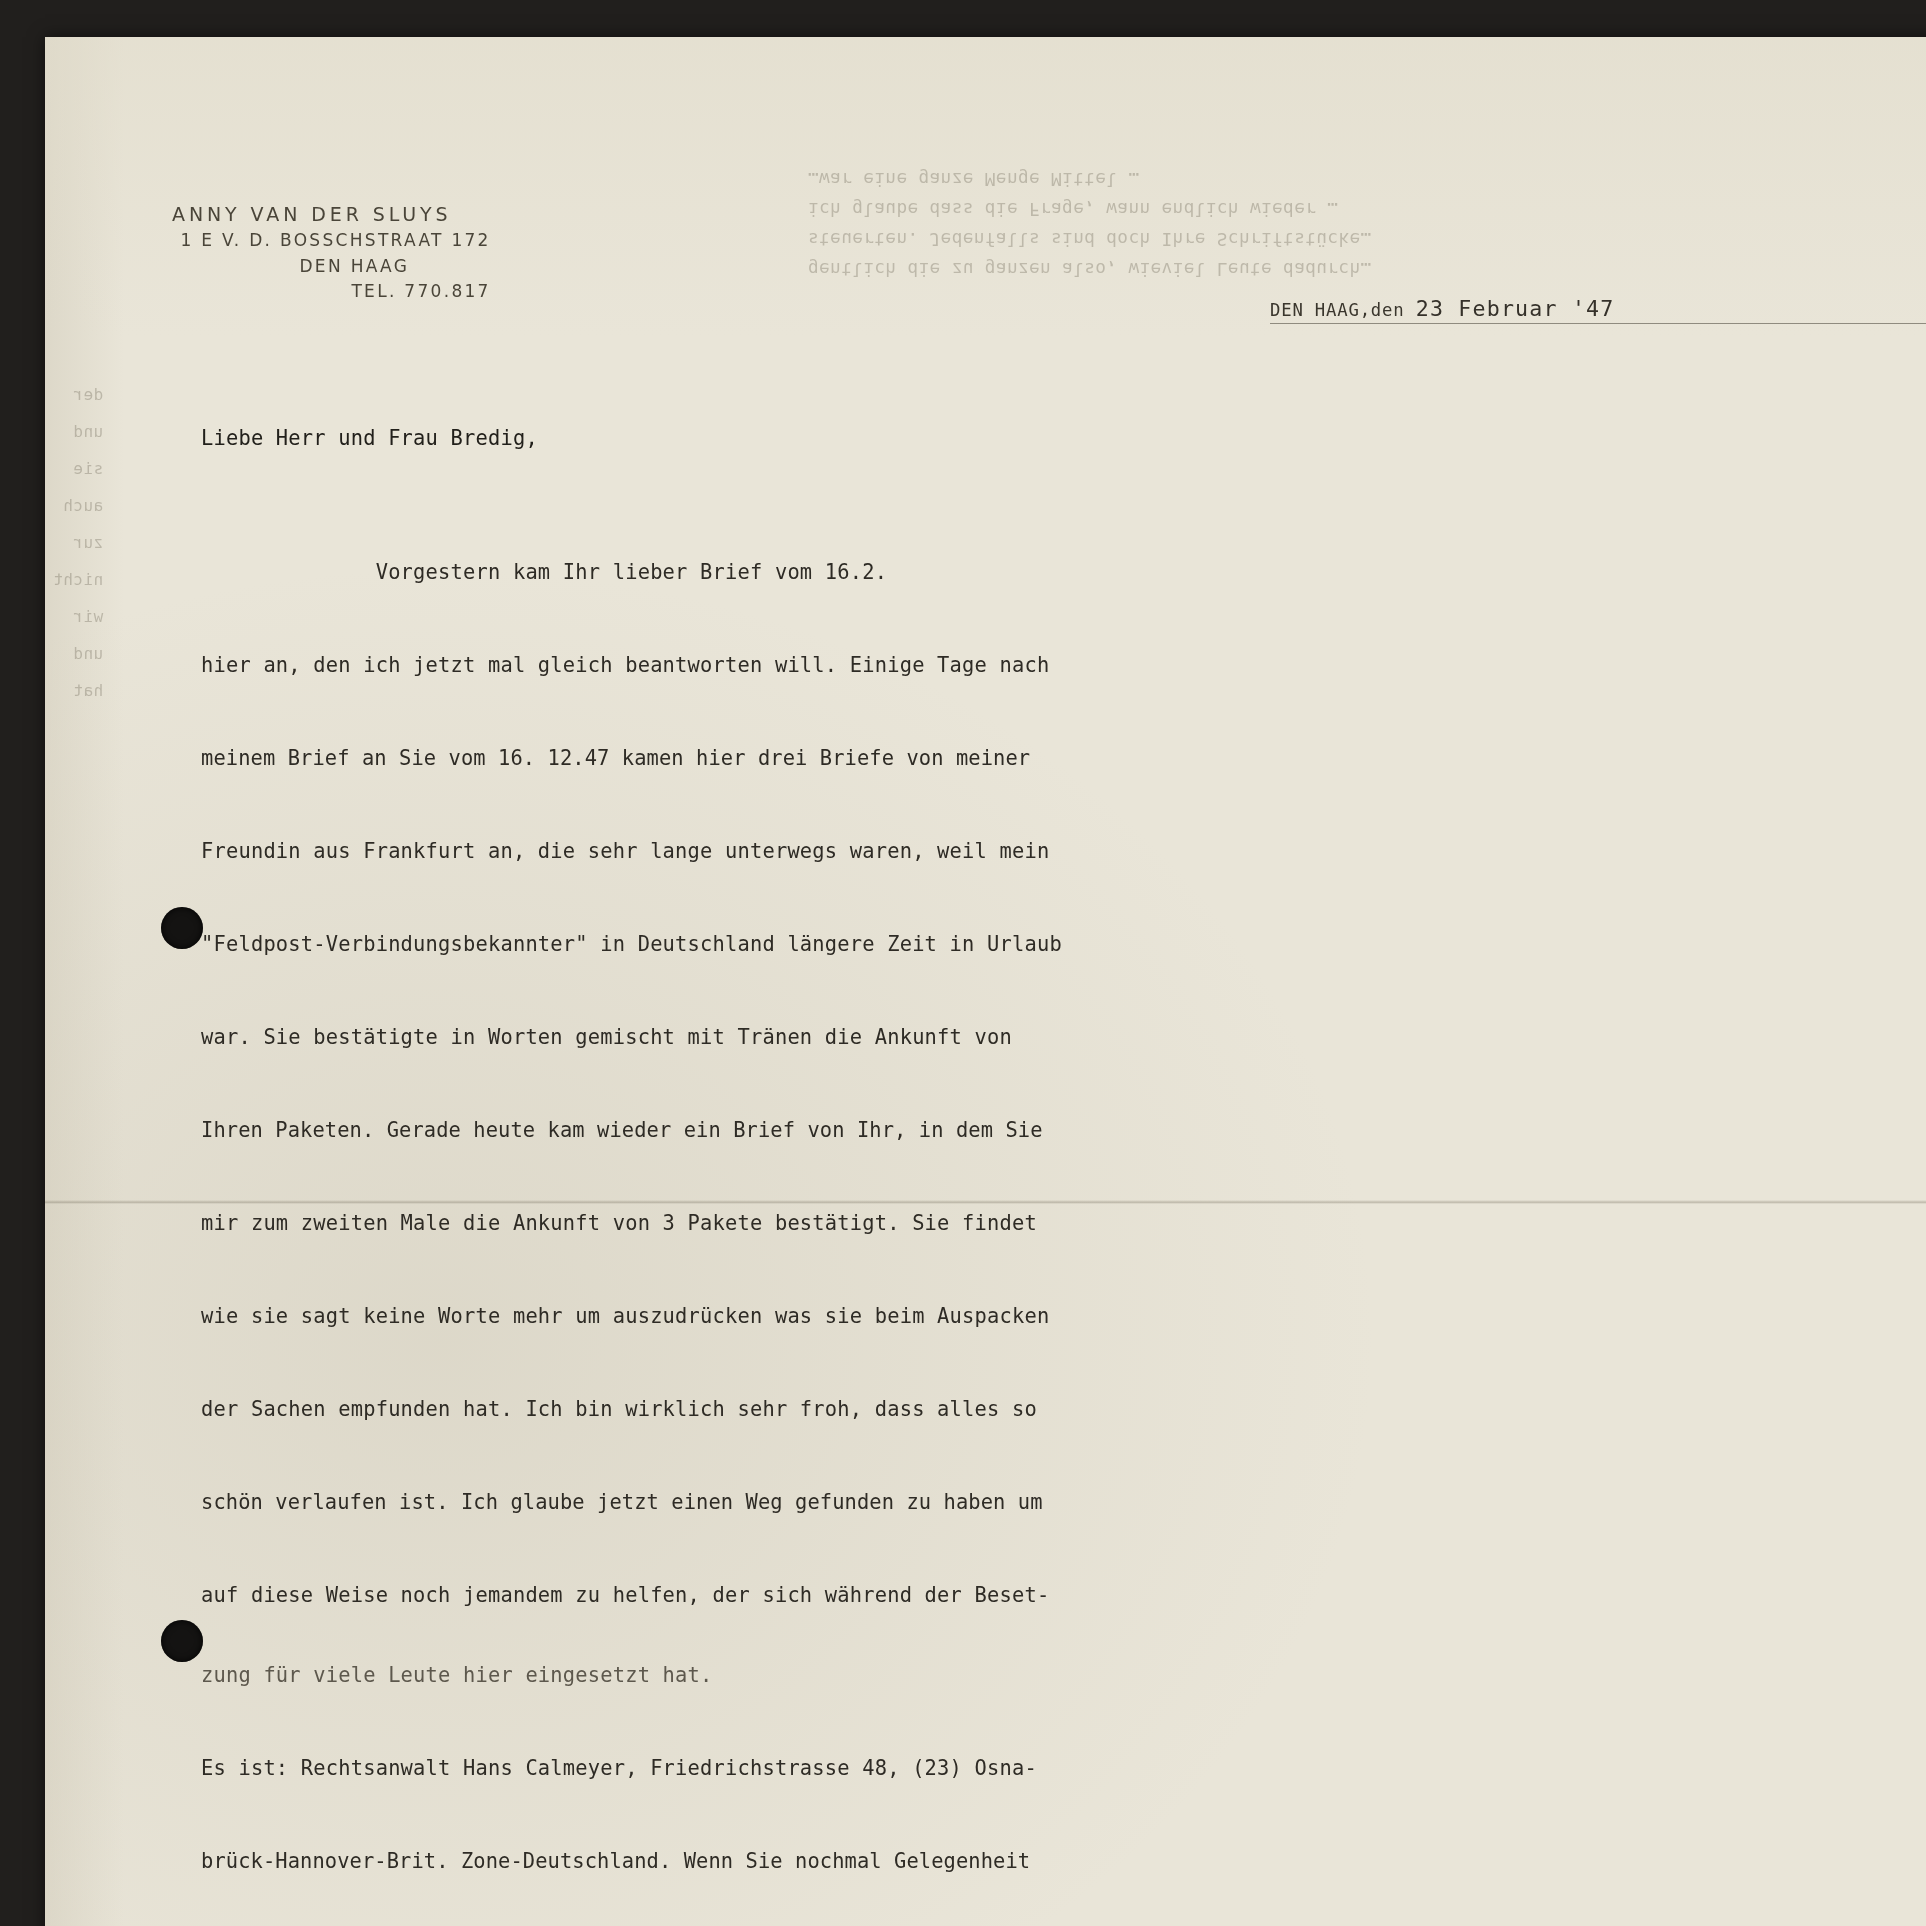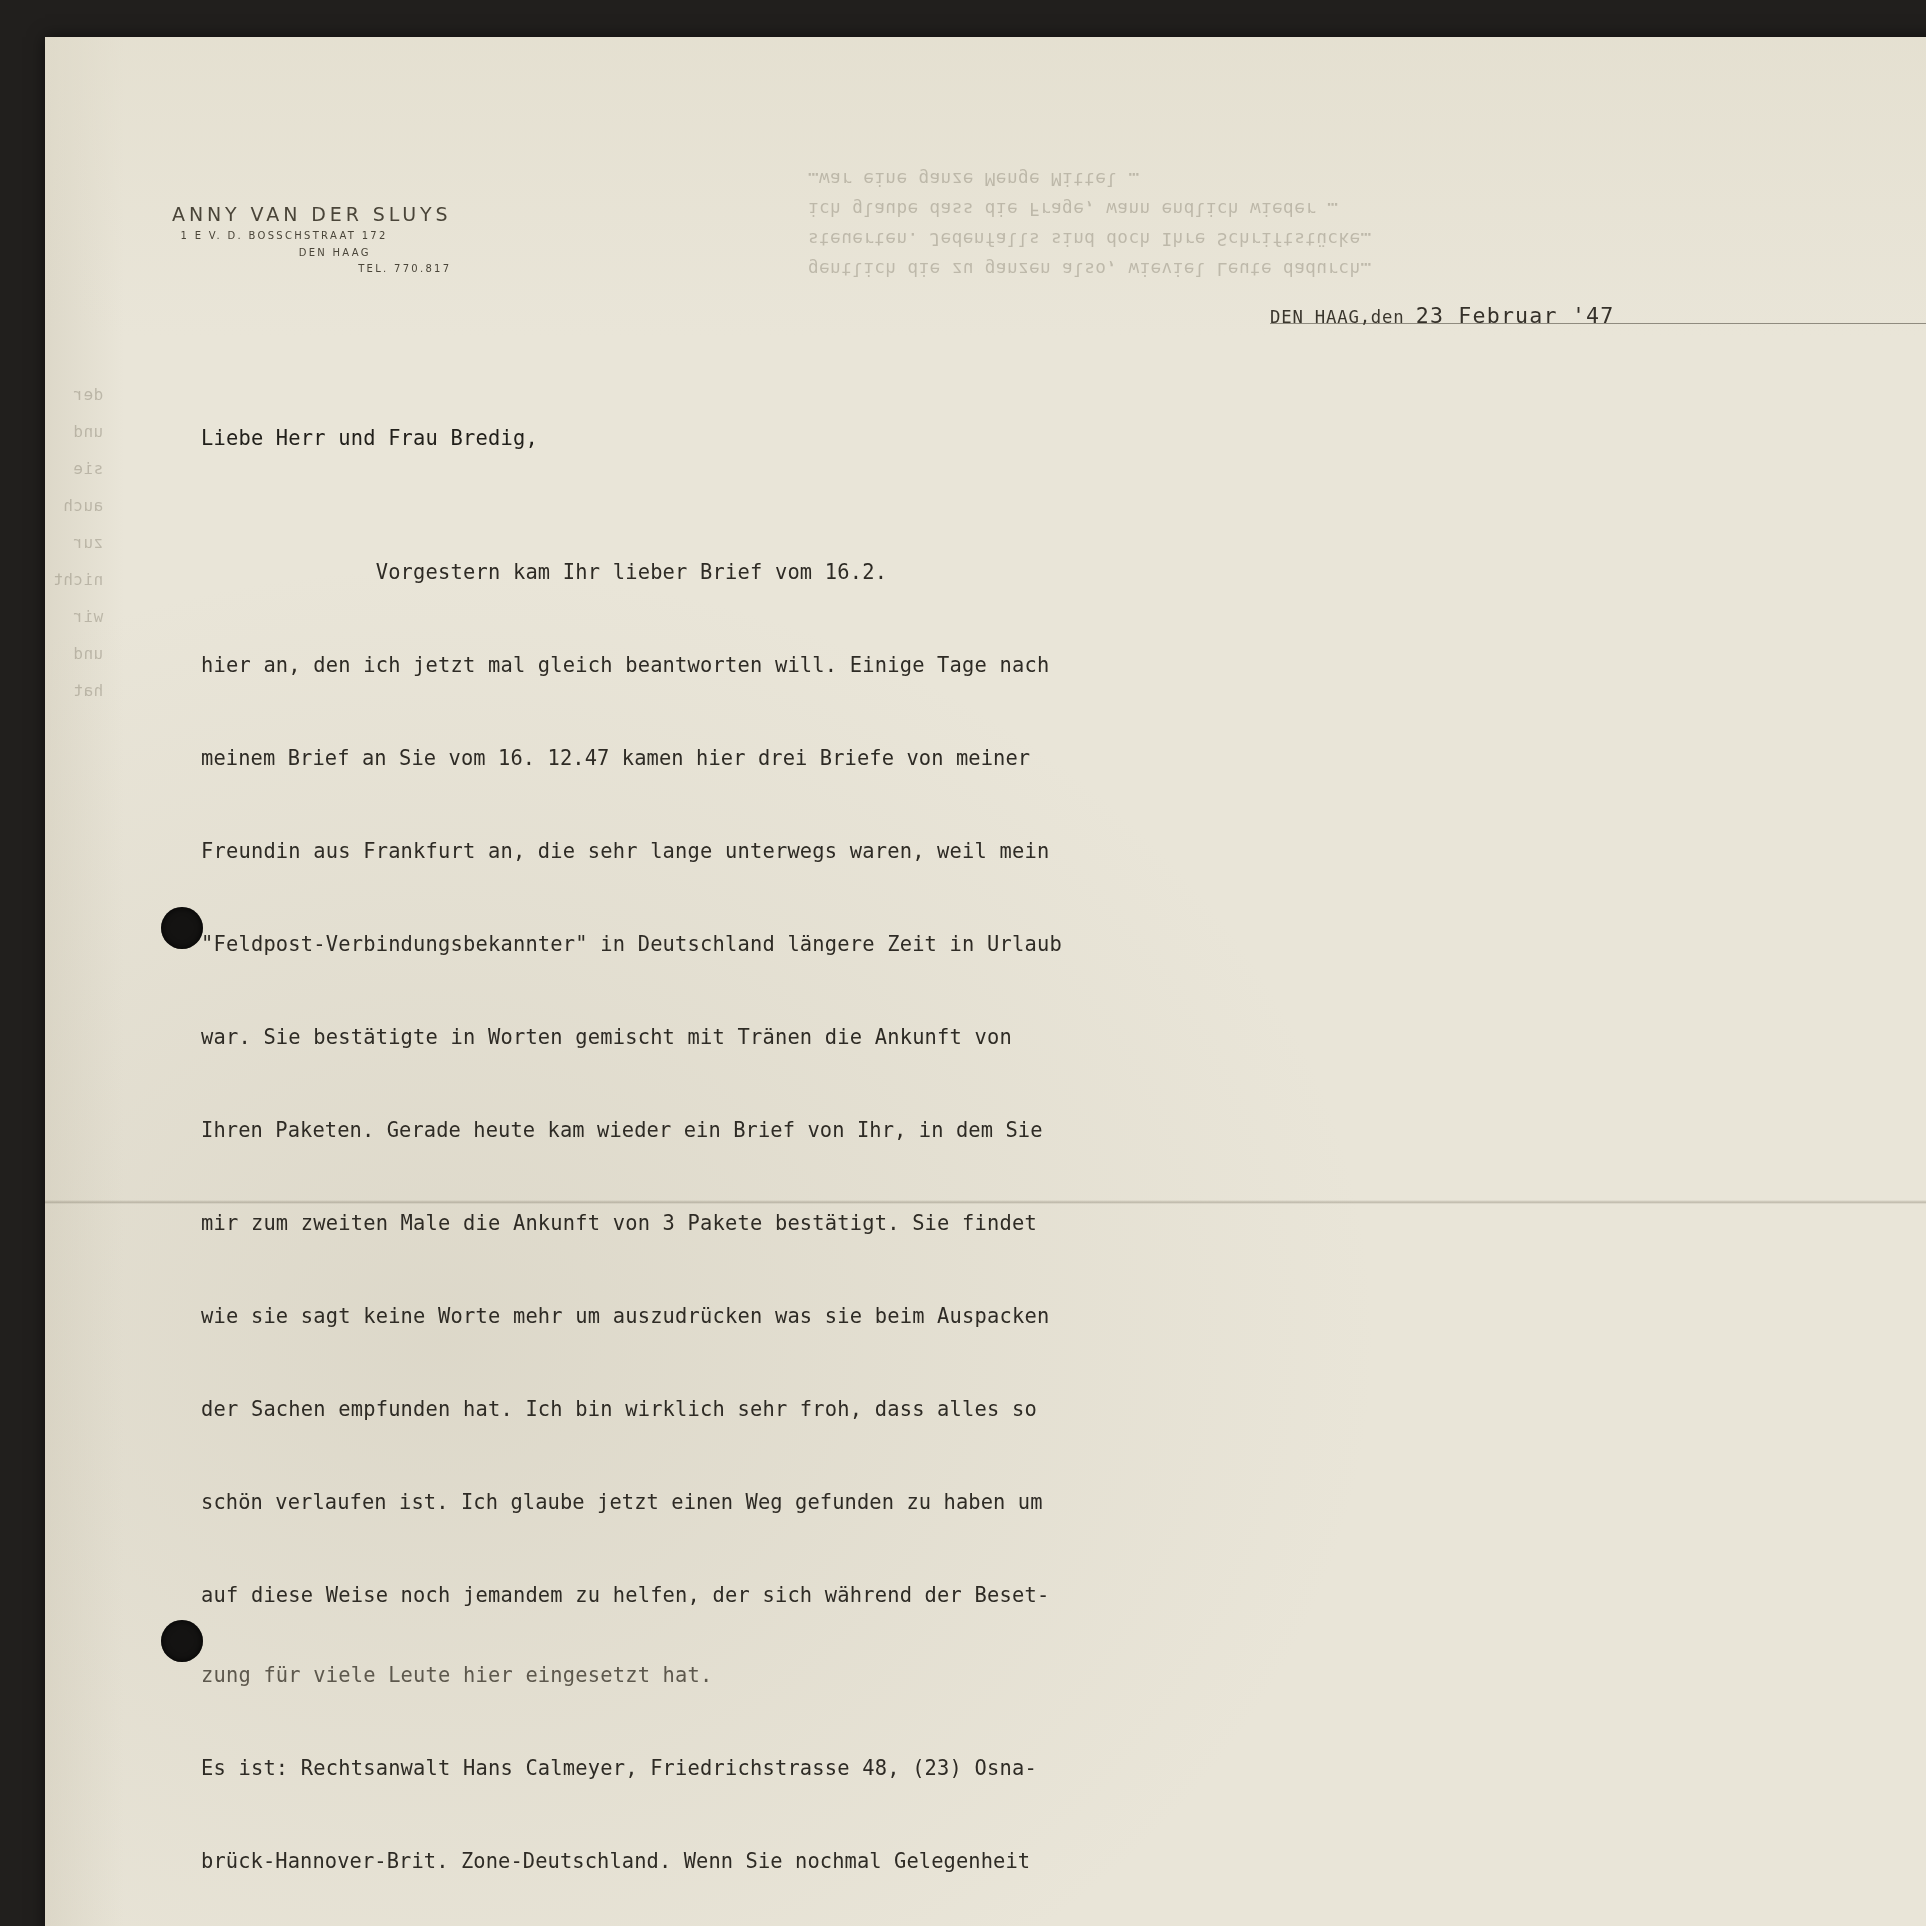--- a/index.html
+++ b/index.html
@@ -89,39 +89,38 @@
     top: 166px;
     color: #4a4539;
     font-family: "DejaVu Sans", sans-serif;
     letter-spacing: 2.7px;
   }
   .lh-name {
     font-size: 19px;
     letter-spacing: 3.9px;
   }
   .lh-line {
-    font-size: 10px;
+    font-size: 17px;
     letter-spacing: 2.3px;
     margin-top: 5.4px;
     padding-left: 8.5px;
   }
   .lh-line.c { text-align: center; padding-left: 46px; }
   .lh-line.d { text-align: right; padding-left: 96px; }
 
   
   .dateline {
     position: absolute;
     left: 1225px;
     top: 259px;
     font-family: "DejaVu Sans Mono", monospace;
     color: #3a362d;
     font-size: 17.3px;
     letter-spacing: 0.8px;
     white-space: nowrap;
-    margin-top: 7px;
   }
   .dateline .hand {
     font-family: "DejaVu Sans Mono", monospace;
     font-size: 21.6px;
     letter-spacing: 1.2px;
     color: #35312a;
   }
   .dateline-rule {
     position: absolute;
     left: 1225px;

